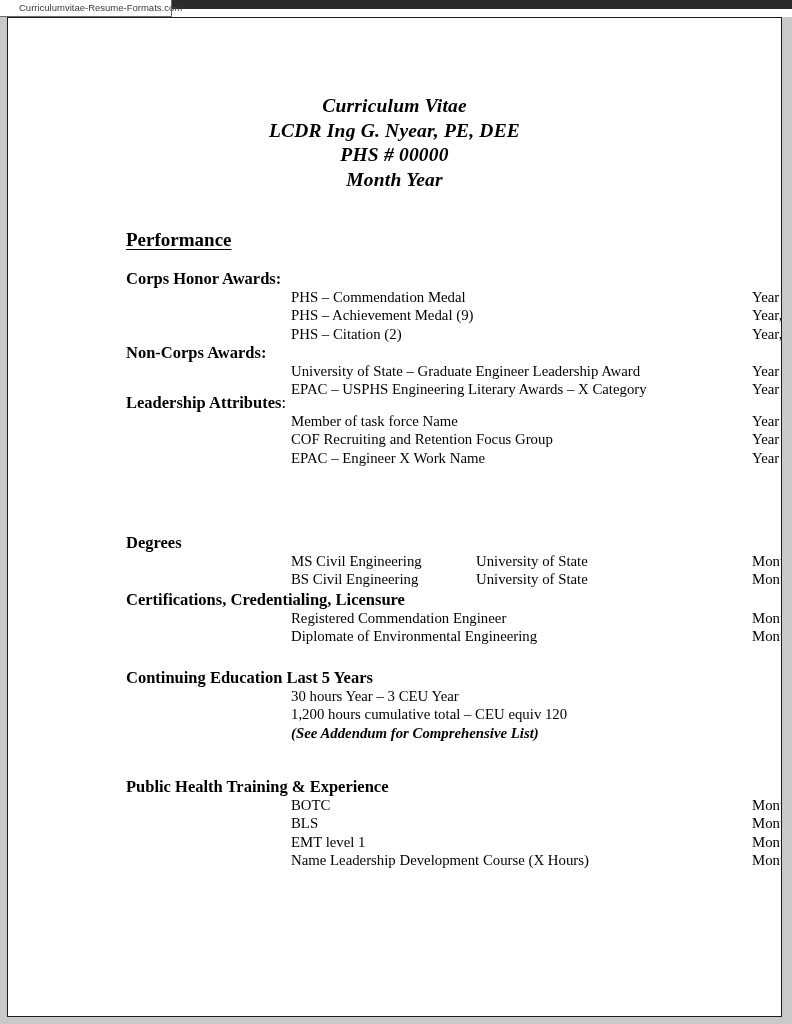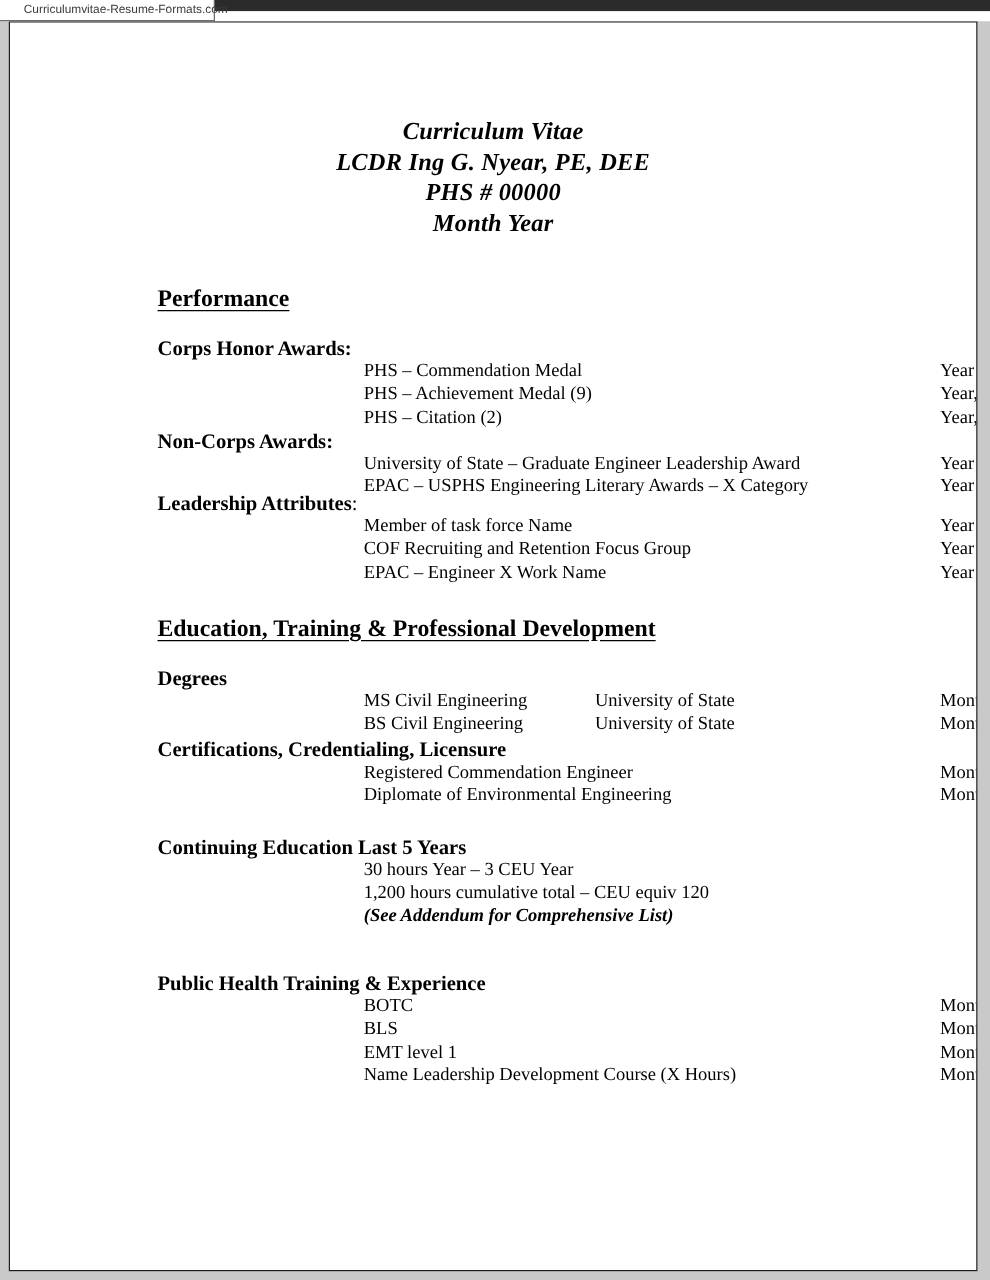--- a/index.html
+++ b/index.html
@@ -233,23 +233,20 @@
       <div class="row">
         <span class="c1">COF Recruiting and Retention Focus Group</span>
         <span class="c3">Year</span>
       </div>
       <div class="row">
         <span class="c1">EPAC – Engineer X Work Name</span>
         <span class="c3">Year</span>
       </div>
     </div>
 
-    <div class="blk" style="top:475px;">
-      <span class="section-head">Education, Training &amp; Professional Development</span>
-    </div>
 
     <div class="blk" style="top:515px;">
       <div class="sub-head"><span>Degrees</span></div>
       <div class="row">
         <span class="c1">MS Civil Engineering</span>
         <span class="c2">University of State</span>
         <span class="c3">Month Year</span>
       </div>
       <div class="row">
         <span class="c1">BS Civil Engineering</span>

